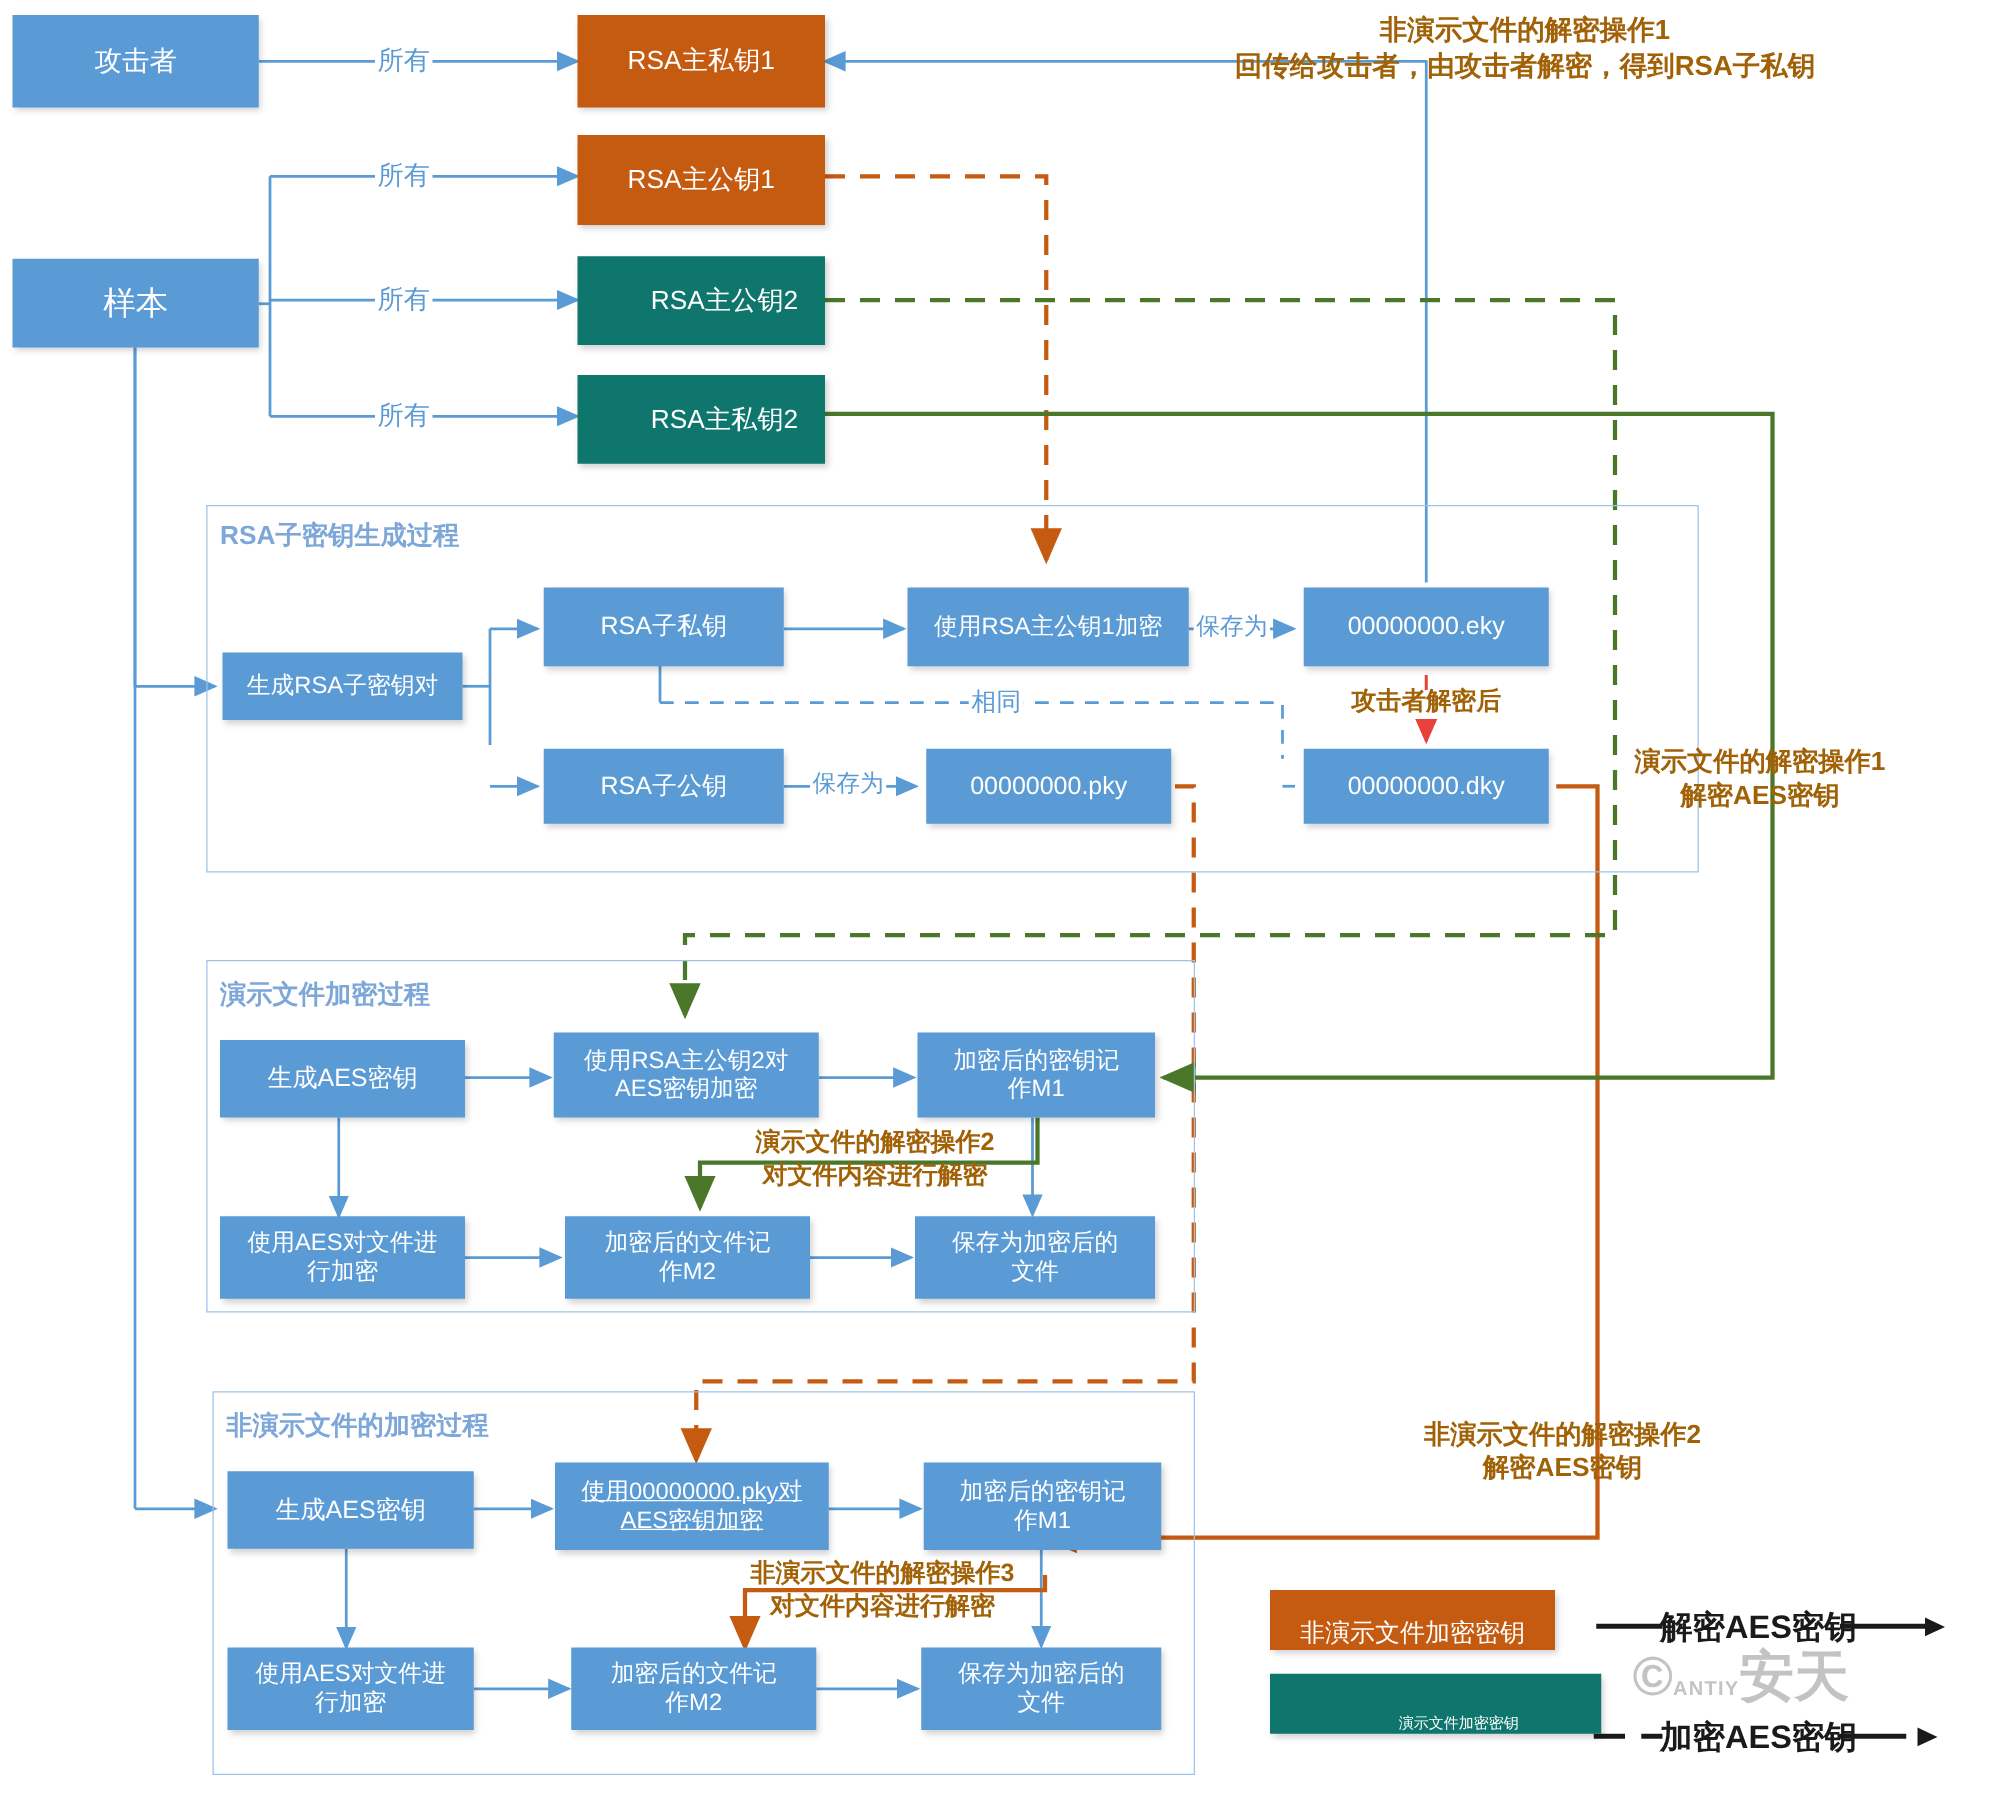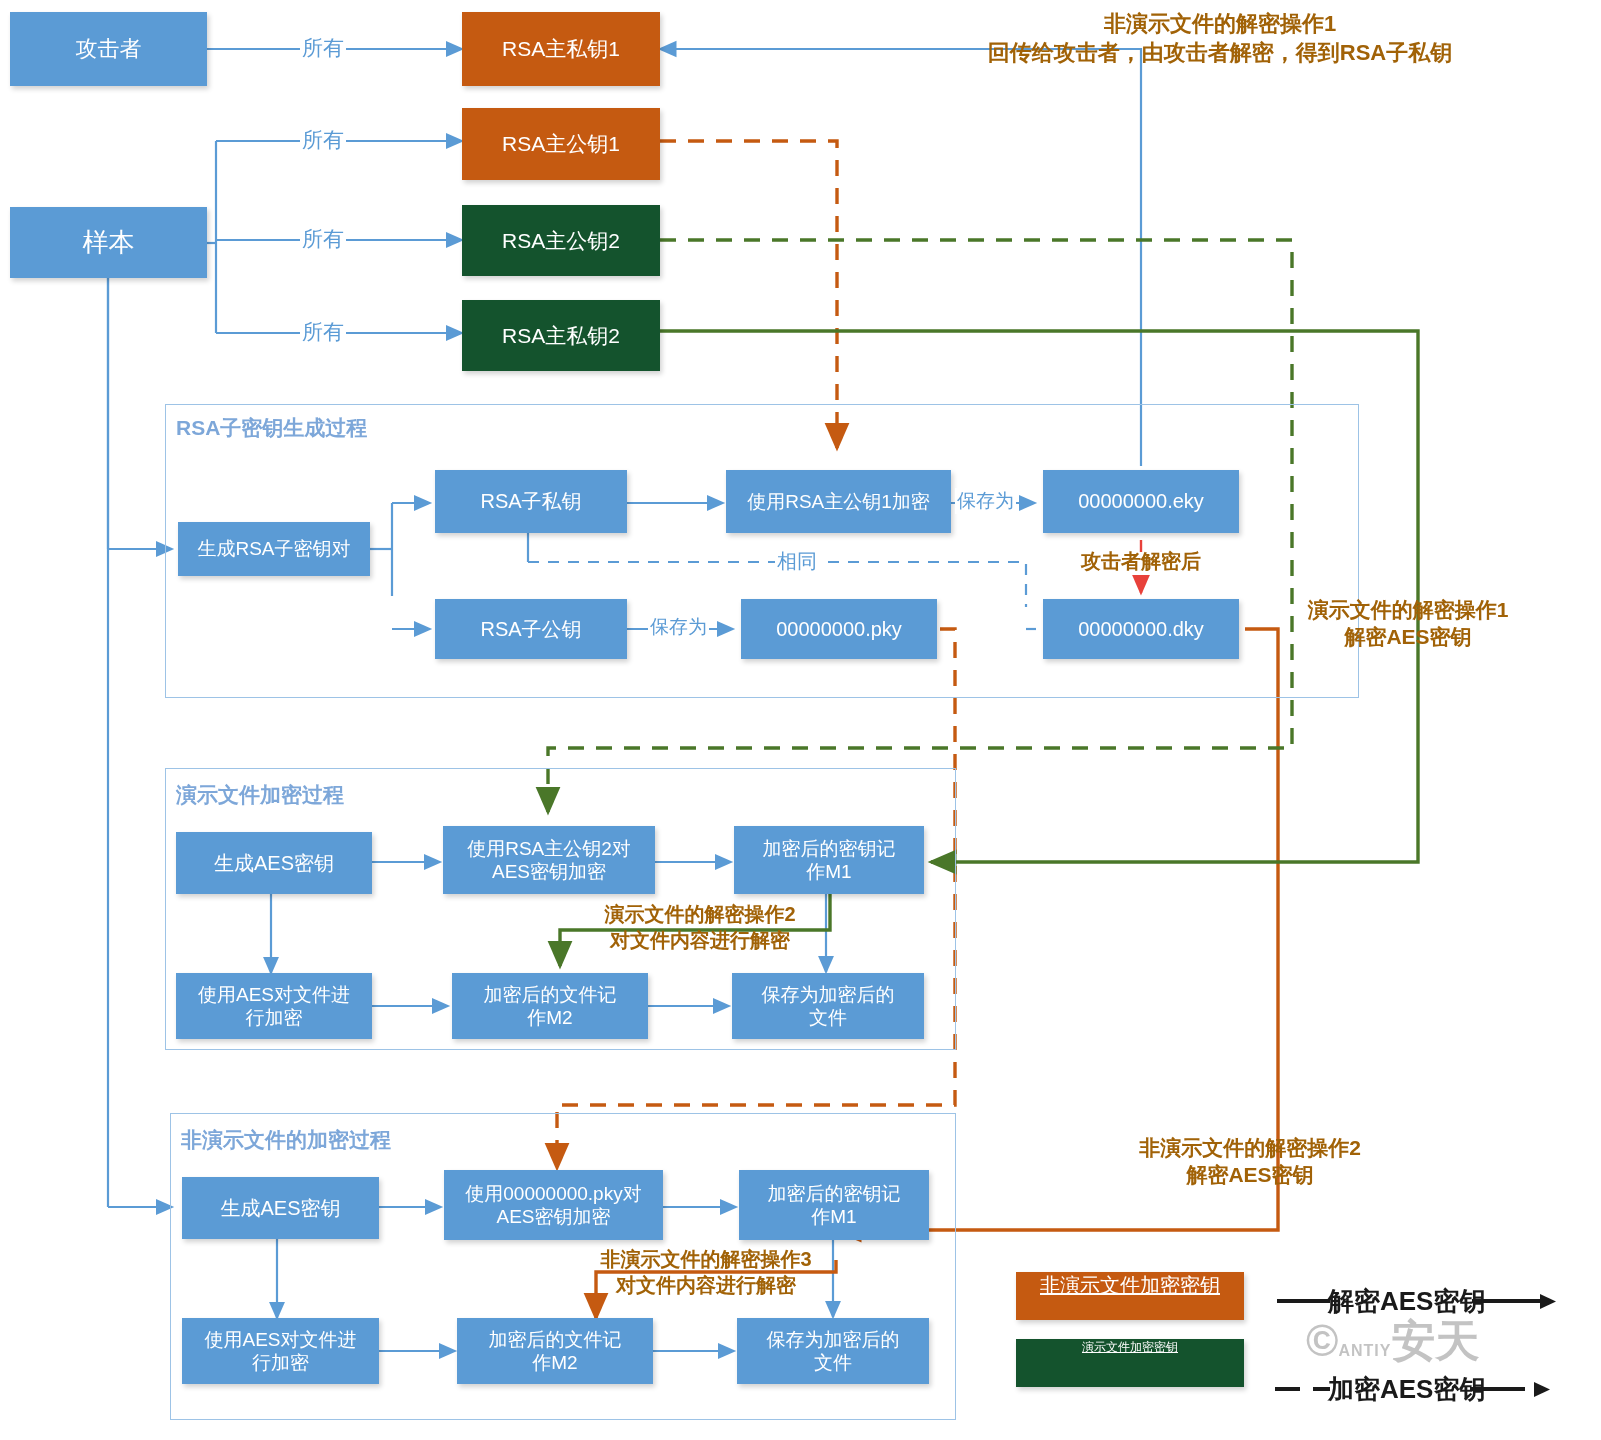--- a/index.html
+++ b/index.html
@@ -4,28 +4,28 @@
 <style>
   html,body{margin:0;padding:0;background:#fff;}
   #stage{position:relative;width:1601px;height:1440px;background:#fff;
          font-family:"Liberation Sans","DejaVu Sans",sans-serif;overflow:hidden;}
   svg.wires{position:absolute;left:0;top:0;width:1601px;height:1440px;pointer-events:none;}
   .node{position:absolute;display:flex;align-items:center;justify-content:center;
         text-align:center;color:#fff;box-sizing:border-box;line-height:1.22;
         box-shadow:2px 3px 5px rgba(0,0,0,.18);}
   .blue{background:#5b9bd5;}
   .orange{background:#c55a11;}
-  .green{background:#14532d;}
+  .green{background:#0f766e;padding-left:37px;}
   .container{position:absolute;border:1.5px solid #9dc3e6;box-sizing:border-box;background:transparent;}
   .container-title{position:absolute;color:#7da7d9;font-weight:700;}
   .edge-label{position:absolute;color:#5b9bd5;background:#fff;padding:0 2px;white-space:nowrap;}
   .note{position:absolute;color:#a16207;font-weight:700;text-align:center;
         white-space:pre-line;line-height:1.3;}
-  .legend-sw{position:absolute;display:flex;align-items:flex-start;justify-content:center;
-        color:#fff;box-shadow:2px 3px 5px rgba(0,0,0,.18);text-decoration:underline;}
+  .legend-sw{position:absolute;display:flex;align-items:flex-end;justify-content:center;
+        color:#fff;box-shadow:2px 3px 5px rgba(0,0,0,.18);}
   .legend-line{position:absolute;color:#1a1a1a;font-weight:700;white-space:nowrap;}
   .wm{position:absolute;color:#b9b9b9;font-weight:700;opacity:.85;white-space:nowrap;}
   .wm .small{font-size:16px;letter-spacing:1px;}
 </style>
 </head>
 <body>
 
 <div id="stage">
 
   <svg class="wires" viewBox="0 0 1601 1440">
@@ -205,21 +205,21 @@
     <span>保存为加密后的
 文件</span>
   </div>
 
   <div class="container" style="left:170px;top:1113px;width:786px;height:307px;"></div>
   <div class="container-title" style="left:181px;top:1126px;font-size:21px;">非演示文件的加密过程</div>
 
   <div class="node blue" style="left:182px;top:1177px;width:197px;height:62px;font-size:20px;">
     <span>生成AES密钥</span>
   </div>
-  <div class="node blue" style="left:444px;top:1170px;width:219px;height:70px;font-size:19px;white-space:pre-line;">
+  <div class="node blue" style="left:444px;top:1170px;width:219px;height:70px;font-size:19px;white-space:pre-line;text-decoration:underline;">
     <span>使用00000000.pky对
 AES密钥加密</span>
   </div>
   <div class="node blue" style="left:739px;top:1170px;width:190px;height:70px;font-size:19px;white-space:pre-line;">
     <span>加密后的密钥记
 作M1</span>
   </div>
   <div class="node blue" style="left:182px;top:1318px;width:197px;height:66px;font-size:19px;white-space:pre-line;">
     <span>使用AES对文件进
 行加密</span>

